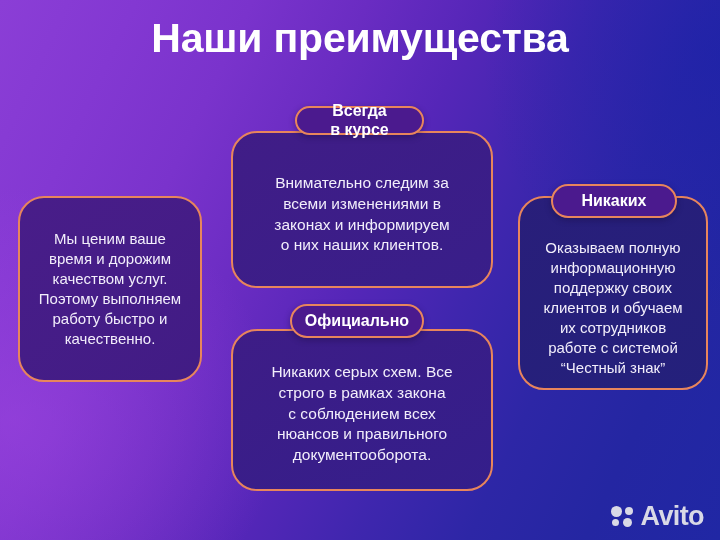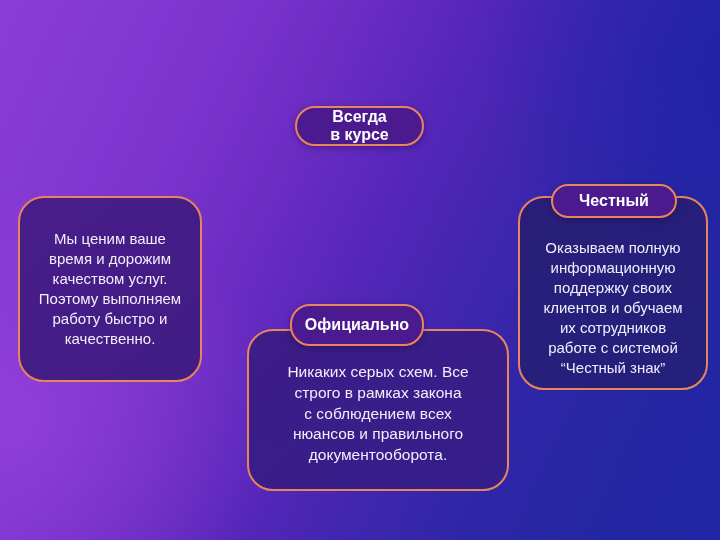--- a/index.html
+++ b/index.html
@@ -101,32 +101,31 @@
     left: 44px; top: 182px; width: 128px; height: 34px; font-size: 16px;
   }
 
   
   #card-uptodate {
     left: 231px; top: 131px; width: 262px; height: 157px;
     background: linear-gradient(150deg, rgba(62,28,132,.96), rgba(56,30,136,.96));
   }
   #card-uptodate .card-body { font-size: 15.5px; padding-top: 10px; }
   #badge-uptodate {
-    left: 295px; top: 106px; width: 129px; height: 40px; font-size: 16px;
+    left: 295px; top: 106px; width: 129px; height: 29px; font-size: 16px;
   }
 
   
   #card-official {
     left: 231px; top: 329px; width: 262px; height: 162px;
     background: linear-gradient(150deg, rgba(60,28,132,.96), rgba(52,30,138,.96));
-    margin-left: 16px;
   }
   #card-official .card-body { font-size: 15.5px; padding-top: 8px; }
   #badge-official {
-    left: 290px; top: 304px; width: 134px; height: 42px; font-size: 16px;
+    left: 290px; top: 304px; width: 134px; height: 34px; font-size: 16px;
   }
 
   
   #card-training {
     left: 518px; top: 196px; width: 190px; height: 194px;
     background: linear-gradient(150deg, rgba(40,30,120,.96), rgba(36,32,122,.96));
   }
   #card-training .card-body { font-size: 15px; padding-top: 30px; }
   #badge-training {
     left: 551px; top: 184px; width: 126px; height: 34px; font-size: 16px;
@@ -163,30 +162,37 @@
     font-weight: bold;
     letter-spacing: -0.6px;
     line-height: 1;
   }
 </style>
 </head>
 <body>
 
 <div id="stage">
 
+  <div class="title">Наши преимущества</div>
 
   <div class="card" id="card-ontime">
     <div class="card-body">Мы ценим ваше
 время и дорожим
 качеством услуг.
 Поэтому выполняем
 работу быстро и
 качественно.</div>
   </div>
 
+  <div class="card" id="card-uptodate">
+    <div class="card-body">Внимательно следим за
+всеми изменениями в
+законах и информируем
+о них наших клиентов.</div>
+  </div>
   <div class="badge" id="badge-uptodate">Всегда
 в курсе</div>
 
   <div class="card" id="card-official">
     <div class="card-body">Никаких серых схем. Все
 строго в рамках закона
 с соблюдением всех
 нюансов и правильного
 документооборота.</div>
   </div>
@@ -194,16 +200,25 @@
 
   <div class="card" id="card-training">
     <div class="card-body">Оказываем полную
 информационную
 поддержку своих
 клиентов и обучаем
 их сотрудников
 работе с системой
 “Честный знак”</div>
   </div>
-  <div class="badge" id="badge-training">Честный</div>
-
+  <div class="badge" id="badge-training">Никаких</div>
+
+  <div id="avito-logo">
+    <span id="avito-mark">
+      <i class="d1"></i>
+        <i class="d2"></i>
+        <i class="d3"></i>
+        <i class="d4"></i>
+    </span>
+    <span id="avito-word">Avito</span>
+  </div>
 
 </div>
 
 </body></html>

